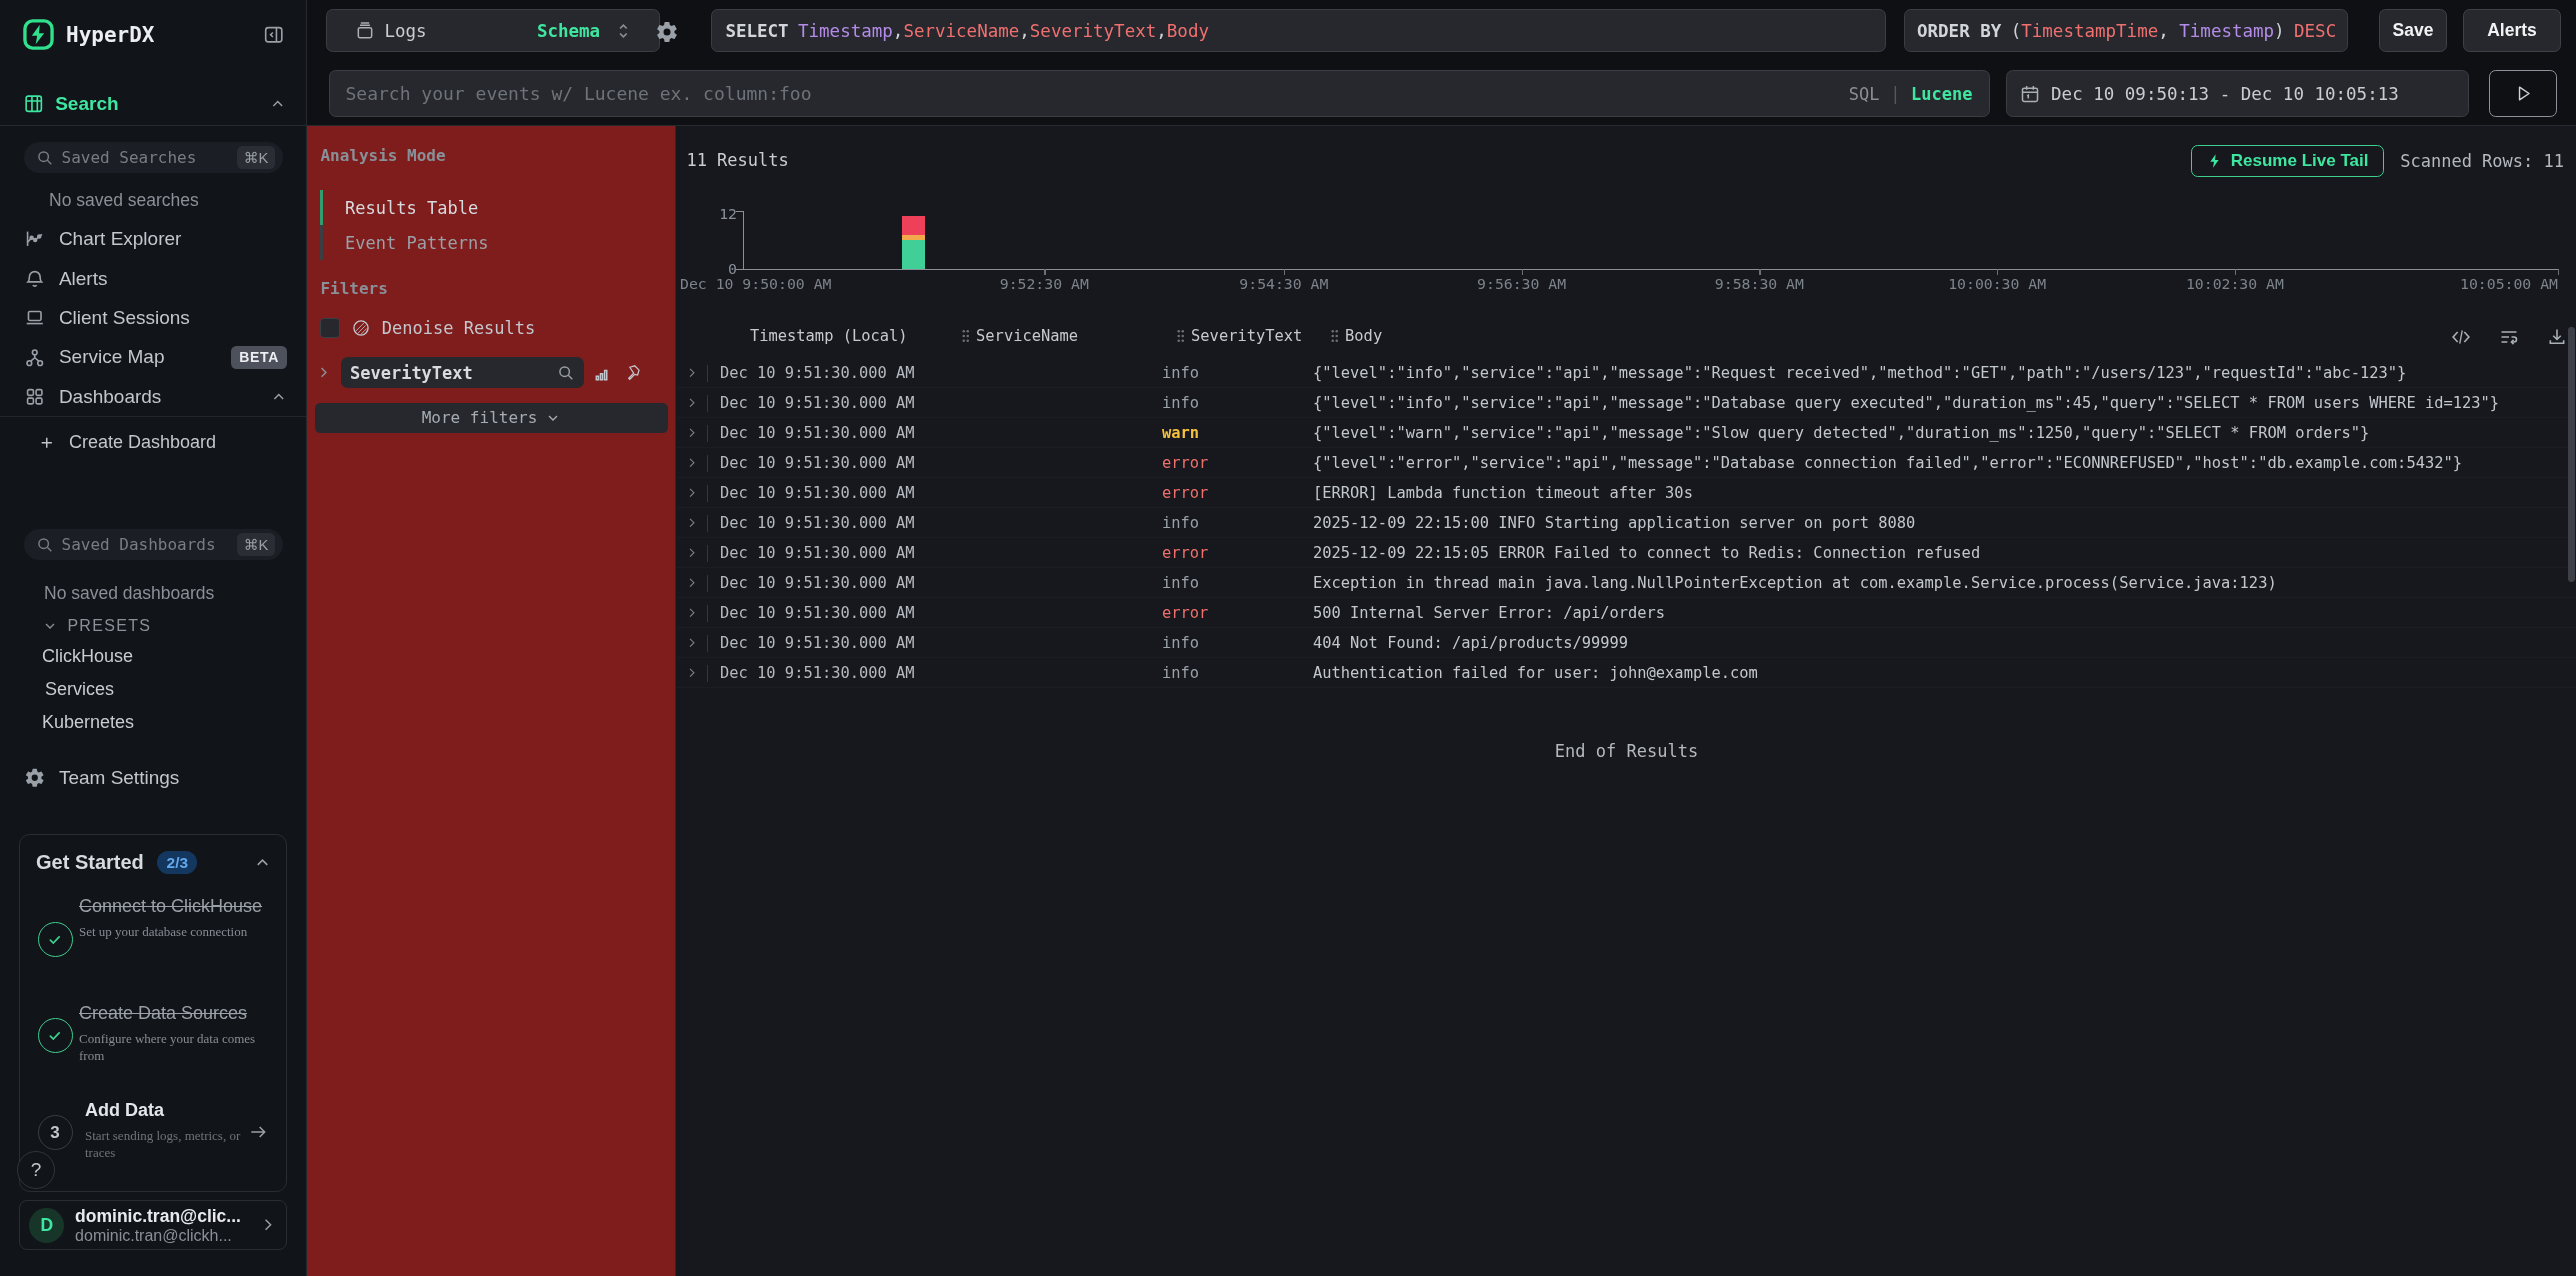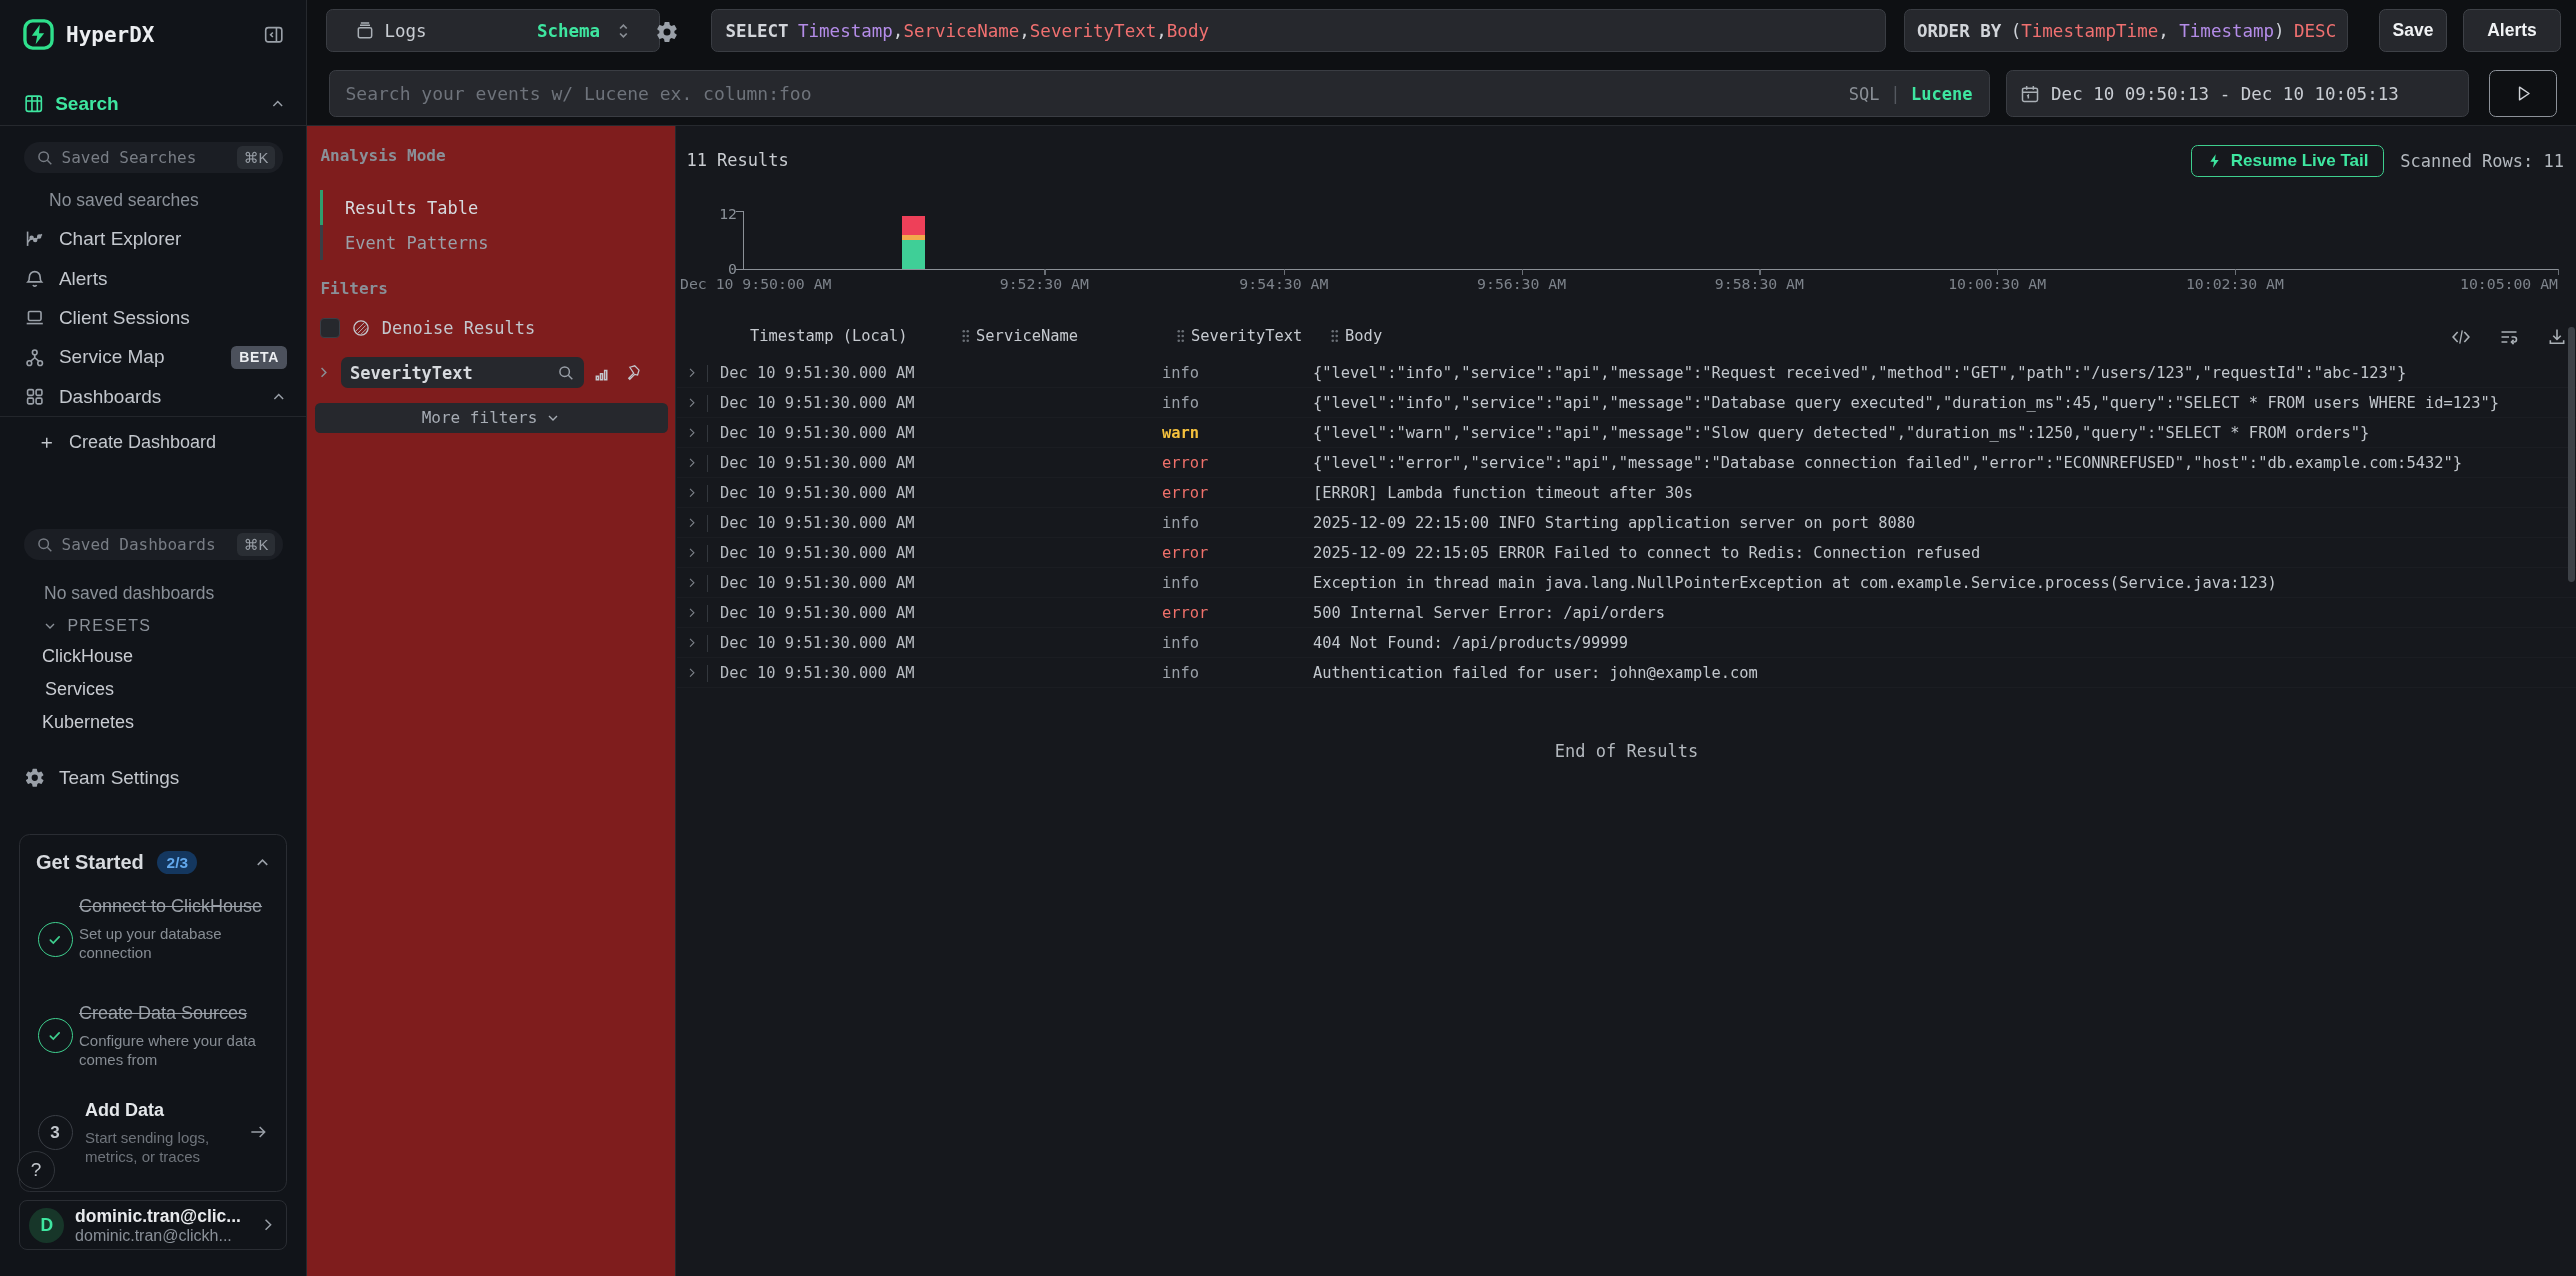--- a/index.html
+++ b/index.html
@@ -54,21 +54,21 @@
   .nav-item .nicon { color:#9aa0a8; }
   .beta-badge { margin-left:auto; background:#4c515c; color:#eceef1; font-size:14px; font-weight:bold; border-radius:5.4px; padding:3.4px 8px; letter-spacing:0.7px; }
   .side-divider { left:0; width:306px; height:1.3px; background:#23262b; }
   .preset-item { color:#c9ccd2; font-size:18px; cursor:pointer; }
   .presets-head { display:flex; gap:9.4px; align-items:center; color:#8a9098; font-size:16px; letter-spacing:1.3px; }
   .gs-card { left:19px; top:834px; width:268px; height:358px; border:1.3px solid #2a2d33; border-radius:10.7px; }
   .gs-title { color:#d7dade; font-size:20px; font-weight:bold; }
   .gs-badge { background:#14375f; color:#62a8ec; font-size:15.4px; font-weight:bold; border-radius:671px; padding:2.7px 9.4px; }
   .gs-step-title { color:#9aa0a8; font-size:18px; text-decoration:line-through; width:188px; line-height:1.35; }
   .gs-step-title.todo { color:#e4e7ea; text-decoration:none; font-weight:bold; }
-  .gs-desc { color:#878d94; font-size:15px; width:188px; line-height:1.3; margin-top:5.4px; }
+  .gs-desc { color:#878d94; font-size:13px; width:188px; line-height:1.3; margin-top:5.4px;font-family:Liberation Serif, serif; }
   .gs-desc.dim { color:#6f747b; }
   .check-circle { width:35px; height:35px; border-radius:50%; border:1.7px solid #3ecf8e; display:flex; align-items:center; justify-content:center; }
   .num-circle { width:35px; height:35px; border-radius:50%; border:1.7px solid #3a3e45; color:#c3c7cd; font-size:17px; font-weight:bold; display:flex; align-items:center; justify-content:center; font-family:"Liberation Sans",sans-serif; }
   .help-circle { left:17px; top:1151px; width:38px; height:38px; border-radius:50%; border:1.3px solid #32363c; background:#111419; color:#c3c7cd; font-size:19px; display:flex; align-items:center; justify-content:center; z-index:5; font-family:"Liberation Sans",sans-serif; }
   .user-card { left:19px; top:1200px; width:268px; height:50px; border:1.3px solid #2a2d33; border-radius:8px; display:flex; align-items:center; padding:0 9.4px; gap:10.7px; cursor:pointer; }
   .avatar { width:35px; height:35px; border-radius:50%; background:#173629; color:#3ee6a0; font-weight:bold; font-size:17.5px; display:flex; align-items:center; justify-content:center; flex:none; }
   .user-name { color:#e8eaed; font-size:17.5px; font-weight:bold; white-space:nowrap; }
   .user-email { color:#8a9098; font-size:16px; white-space:nowrap; }
 
   

